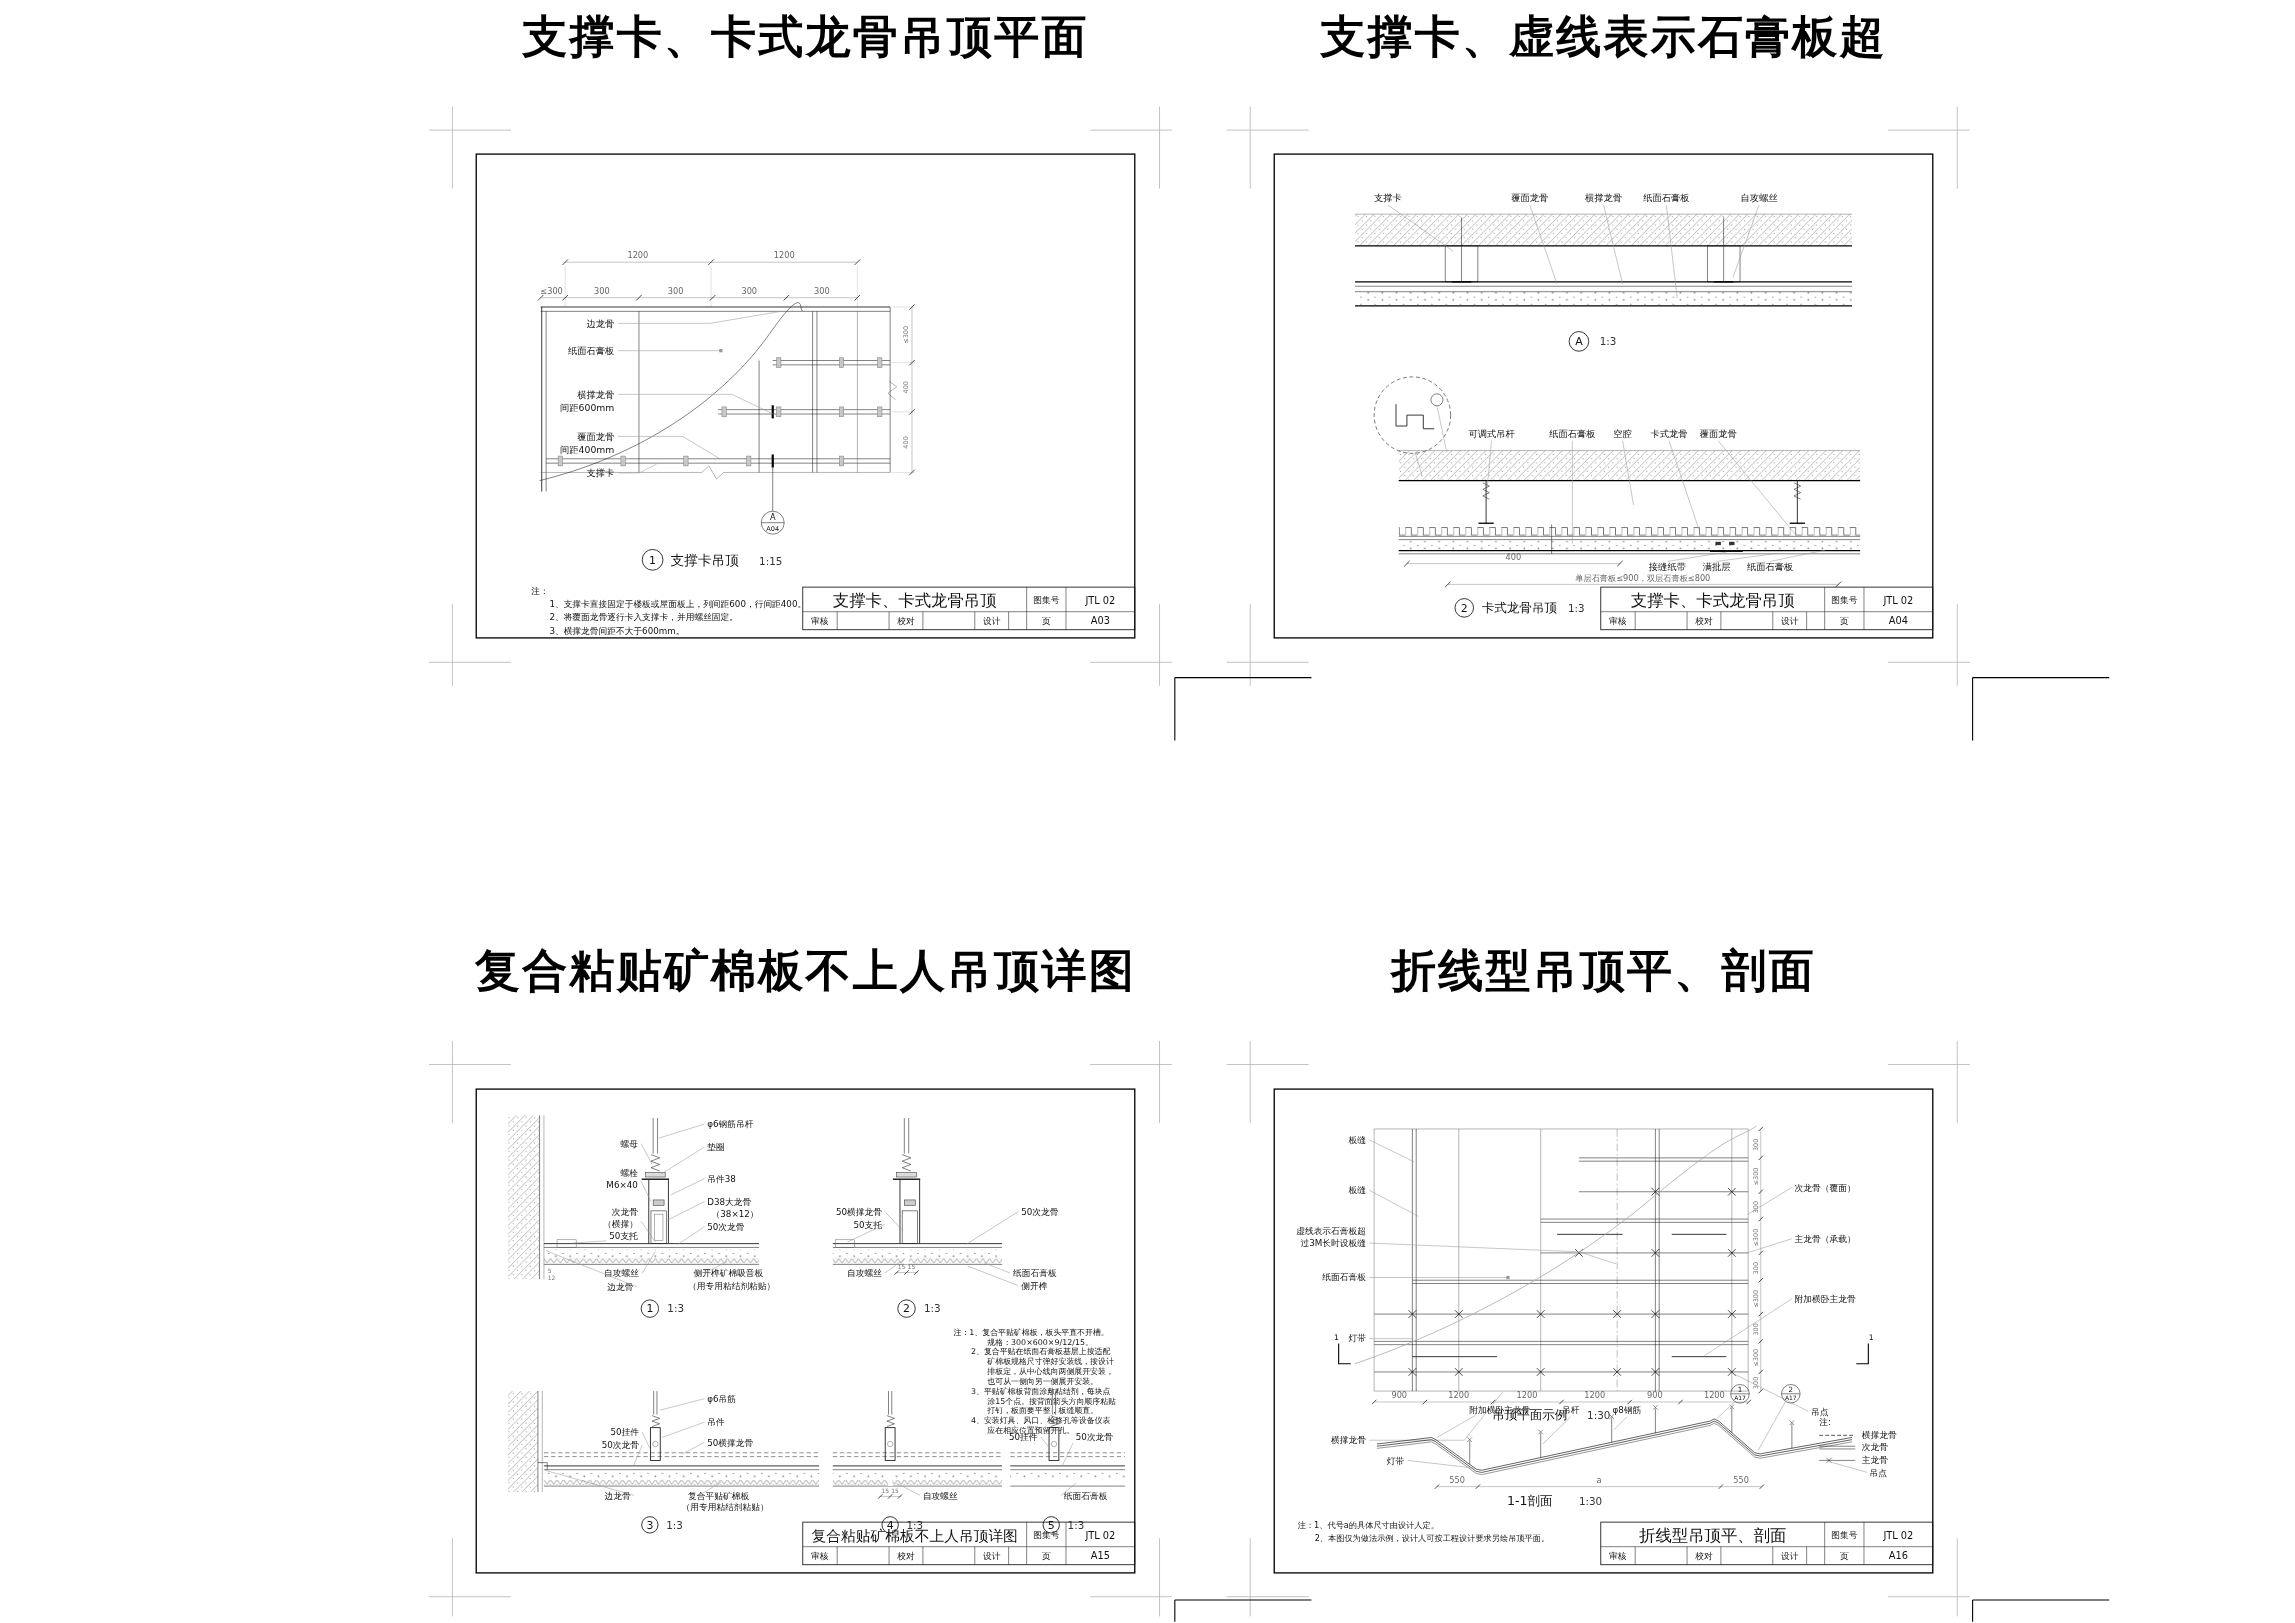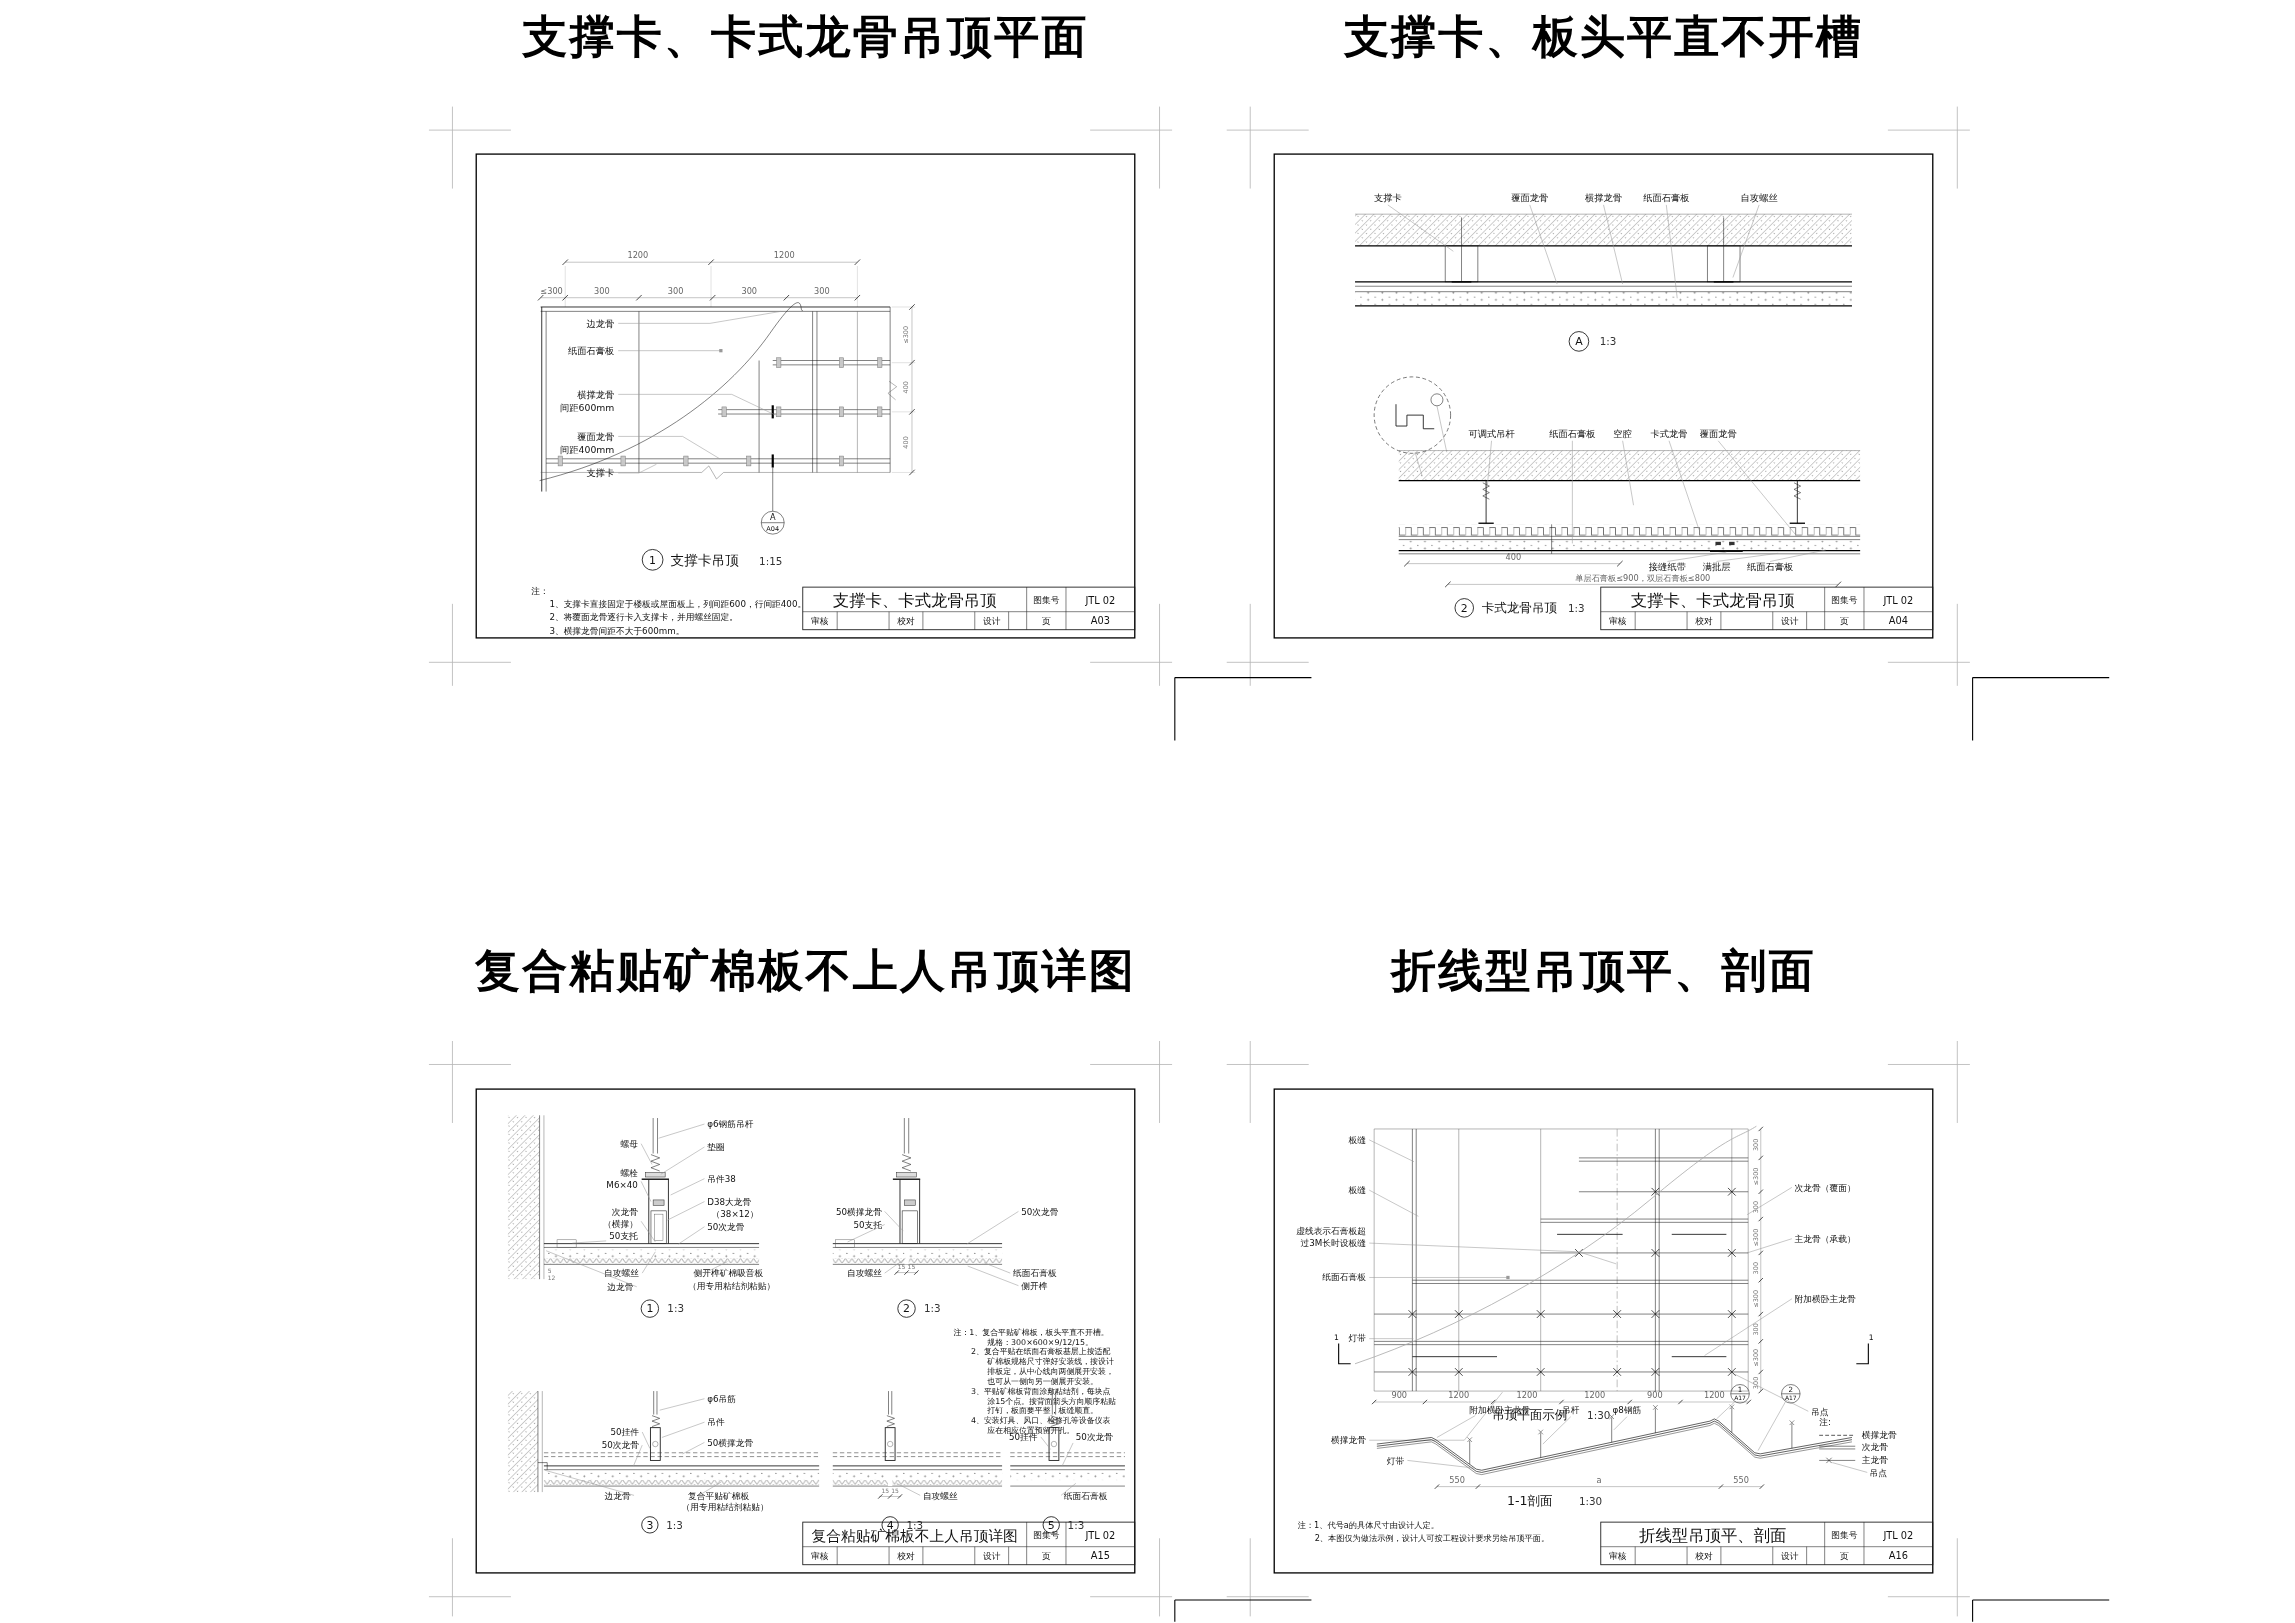--- a/index.html
+++ b/index.html
@@ -57,21 +57,21 @@
     </g>
     <g stroke="#000" stroke-width="2">
       <path d="M2150 1240 H2400 M2150 1240 V1355" fill="none"></path>
       <path d="M3610 1240 H3860 M3610 1240 V1355" fill="none"></path>
       <path d="M2150 2928 H2400 M2150 2928 V2968" fill="none"></path>
       <path d="M3610 2928 H3860 M3610 2928 V2968" fill="none"></path>
     </g>
   </svg>
 
   <div class="sheet-title" style="left:475px;top:9.8px;width:661px;">支撑卡、卡式龙骨吊顶平面</div>
-  <div class="sheet-title" style="left:1273px;top:9.8px;width:661px;">支撑卡、板头平直不开槽</div>
+  <div class="sheet-title" style="left:1273px;top:9.8px;width:661px;">支撑卡、虚线表示石膏板超</div>
   <div class="sheet-title" style="left:475px;top:944px;width:661px;">复合粘贴矿棉板不上人吊顶详图</div>
   <div class="sheet-title" style="left:1273px;top:944px;width:661px;">折线型吊顶平、剖面</div>
 
   <svg style="left:475px;top:153px" width="661" height="486" viewBox="0 0 1210 890">
     <rect class="frame" x="2" y="2" width="1206" height="886"></rect>
 
     <g>
       <line class="ext" x1="165" y1="207" x2="165" y2="282"></line>
         <line class="ext" x1="432" y1="207" x2="432" y2="282"></line>
         <line class="ext" x1="700" y1="207" x2="700" y2="282"></line>

